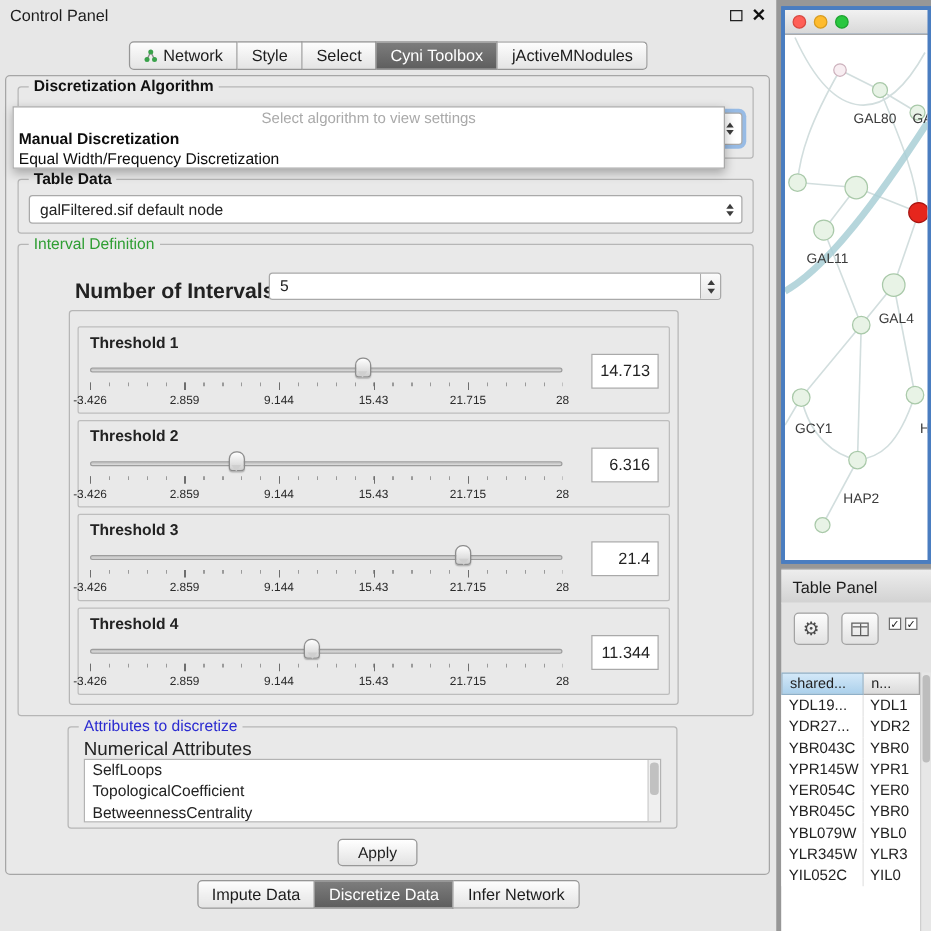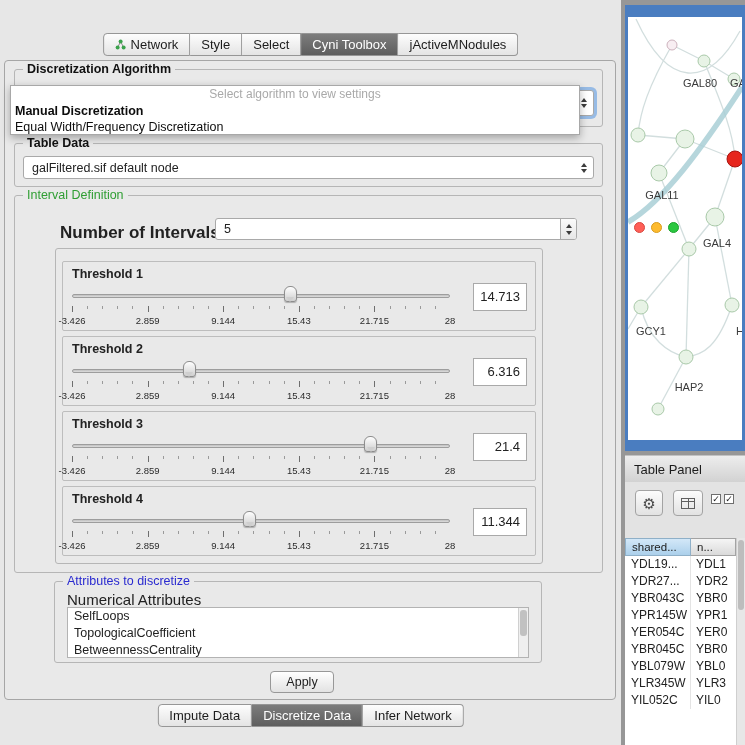--- a/index.html
+++ b/index.html
@@ -88,21 +88,21 @@
                border:1px solid #b3b3b3; overflow:hidden; }
   .attr-item { font-size:12.5px; line-height:17px; padding-left:6px; white-space:nowrap; }
   .vscroll { position:absolute; right:0; top:0; bottom:0; width:10px; background:#efefef; border-left:1px solid #d0d0d0; }
   .vthumb { position:absolute; left:1px; top:2px; width:7px; height:26px; background:#c1c1c1; border-radius:3px; }
 
   .button { position:absolute; background:linear-gradient(#ffffff,#e2e2e2); border:1px solid #989898;
             border-radius:4px; font-size:12.5px; text-align:center; }
 
   
   .net-window { position:absolute; left:625px; top:5px; width:120px; height:446px;
-                border:3px solid #4a7dc0; background:#4a7dc0; display:flex; flex-direction:row;align-items:center; }
+                border:3px solid #4a7dc0; background:#4a7dc0; display:flex; flex-direction:column; }
   .net-titlebar { height:20px; background:linear-gradient(#f1f1f1,#d8d8d8); border-bottom:1px solid #aaa;
                   position:relative; flex:0 0 auto; }
   .light { position:absolute; top:4px; width:11px; height:11px; border-radius:50%; }
   .light.red    { left:6px;  background:#ff5f57; border:1px solid #d84840; }
   .light.yellow { left:23px; background:#febb2e; border:1px solid #d89c1e; }
   .light.green  { left:40px; background:#29c73f; border:1px solid #1da32f; }
   .net-canvas { flex:1; background:#fff; overflow:hidden; }
 
   
   .tp-bar { position:absolute; left:625px; top:455px; width:120px; height:29px;
@@ -127,20 +127,25 @@
   .tp-scroll { position:absolute; right:0; top:56px; bottom:0; width:9px; background:#e7e7e7; border-left:1px solid #cfcfcf; }
   .tp-sthumb { position:absolute; left:1px; top:2px; width:6px; height:70px; background:#bdbdbd; border-radius:3px; }
 
   .mini-net-icon { flex:0 0 auto; }
 </style>
 </head>
 <body>
 
 <div class="control-panel">
 
+  <div class="cp-titlebar">
+    <span class="cp-title">Control Panel</span>
+    <span class="float-btn"></span>
+    <span class="close-btn">✕</span>
+  </div>
 
   <div class="seg-tabs tabs-top">
     <div class="seg">
       <svg class="mini-net-icon" width="11" height="11" viewBox="0 0 11 11">
         <line x1="5.5" y1="2.5" x2="2.5" y2="8.5" stroke="#8a8a8a" stroke-width="1"></line>
         <line x1="5.5" y1="2.5" x2="8.5" y2="8.5" stroke="#8a8a8a" stroke-width="1"></line>
         <circle cx="5.5" cy="2.5" r="2" fill="#3aa24b"></circle>
         <circle cx="2.5" cy="8.5" r="2" fill="#3aa24b"></circle>
         <circle cx="8.5" cy="8.5" r="2" fill="#3aa24b"></circle>
       </svg>

